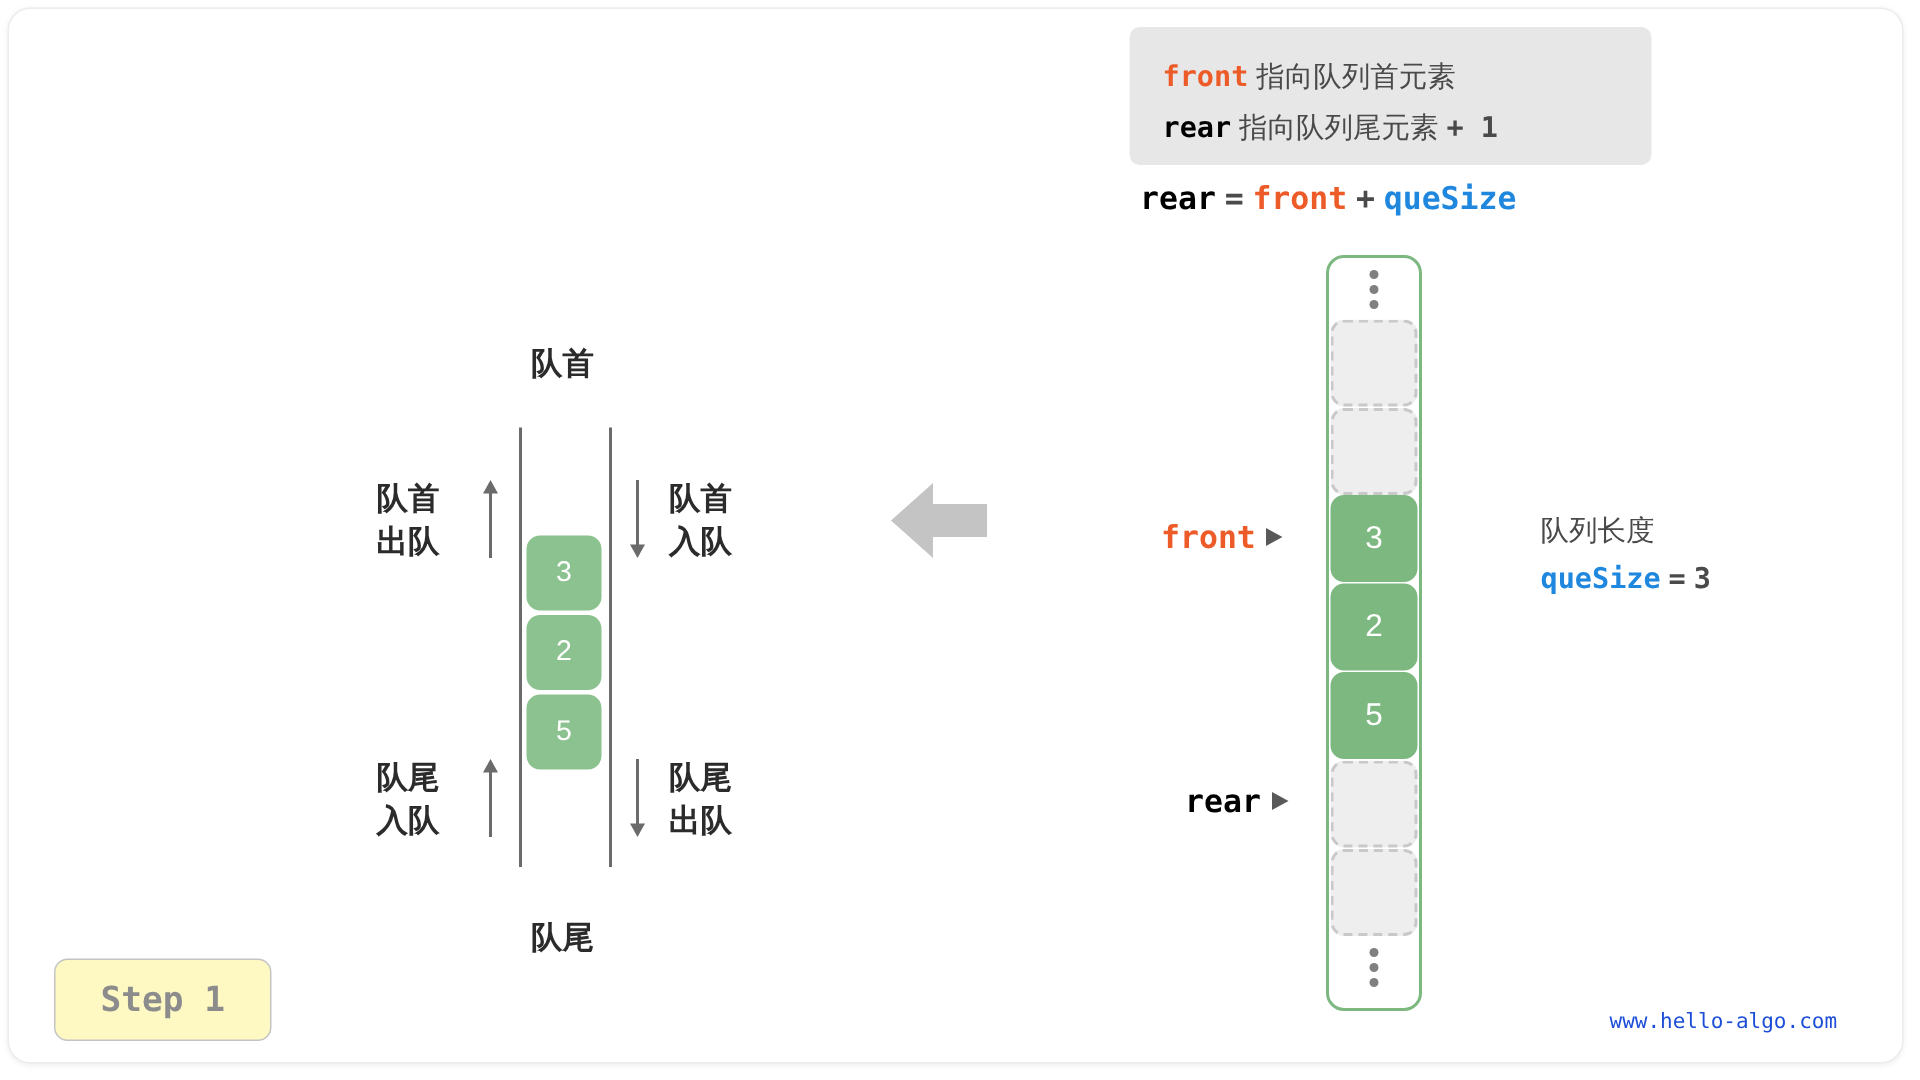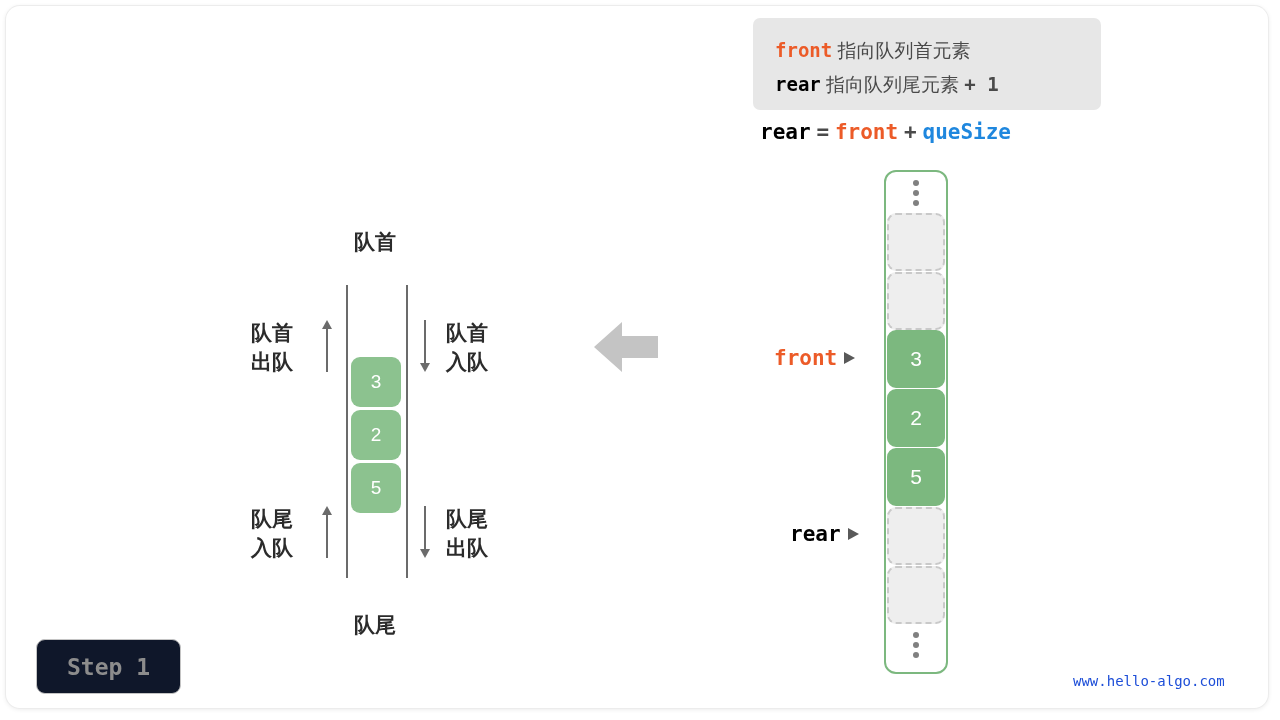--- a/index.html
+++ b/index.html
@@ -242,21 +242,21 @@
   }
 
   
   .step-badge {
     position: absolute;
     left: 36px;
     top: 639px;
     width: 145px;
     height: 55px;
     box-sizing: border-box;
-    background: #0f172a;
+    background: #fef9c3;
     border: 1px solid #c4c4c4;
     border-radius: 9px;
     display: flex;
     align-items: center;
     justify-content: center;
     font-family: "DejaVu Sans Mono", "Liberation Mono", monospace;
     font-weight: bold;
     font-size: 23px;
     color: #8c8c8c;
     text-align: right;
@@ -321,20 +321,28 @@
 
   <div class="ptr" style="left:774px; top:346px;">
     <span class="mono c-front">front</span>
     <span class="tri"></span>
   </div>
   <div class="ptr" style="left:790px; top:522px;">
     <span class="mono c-rear">rear</span>
     <span class="tri"></span>
   </div>
 
+  <div class="size-text">
+    <div class="cn">队列长度</div>
+    <div>
+      <span class="mono c-size">queSize</span>
+      <span class="mono c-gray">=</span>
+      <span class="mono c-gray">3</span>
+    </div>
+  </div>
 
   <div class="cap-label" style="left:345px; top:228px; width:60px;">队首</div>
   <div class="cap-label" style="left:345px; top:611px; width:60px;">队尾</div>
 
   <div class="vline left"></div>
   <div class="vline right"></div>
 
   <div class="dcell" style="top:357px">3</div>
   <div class="dcell" style="top:410px">2</div>
   <div class="dcell" style="top:463px">5</div>

